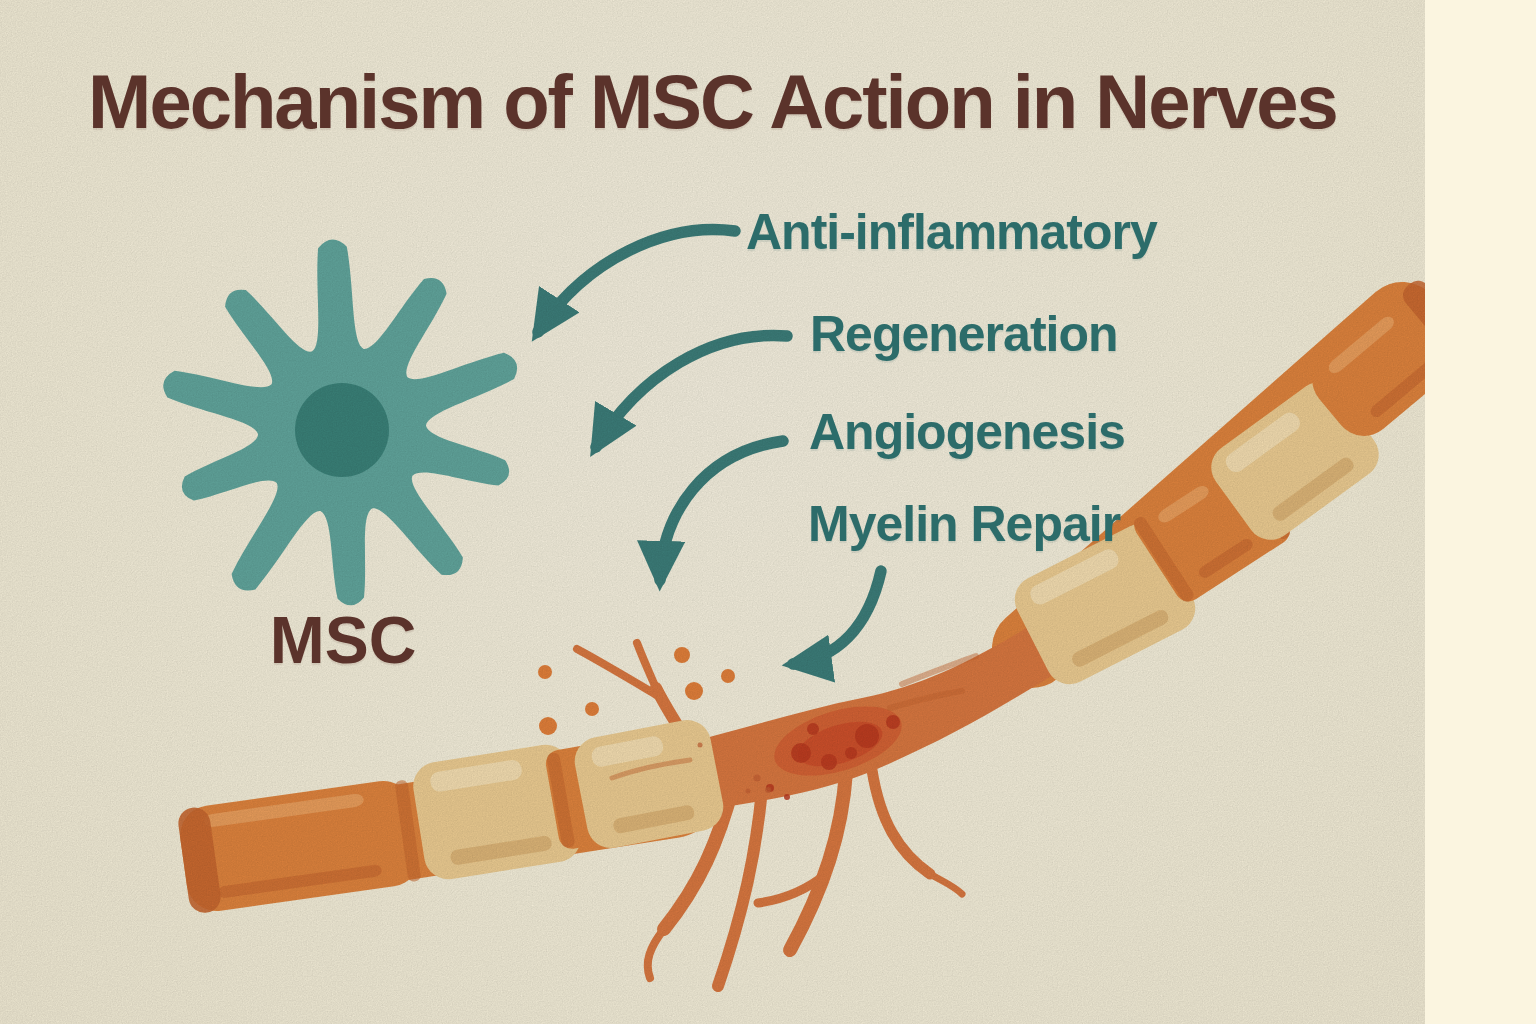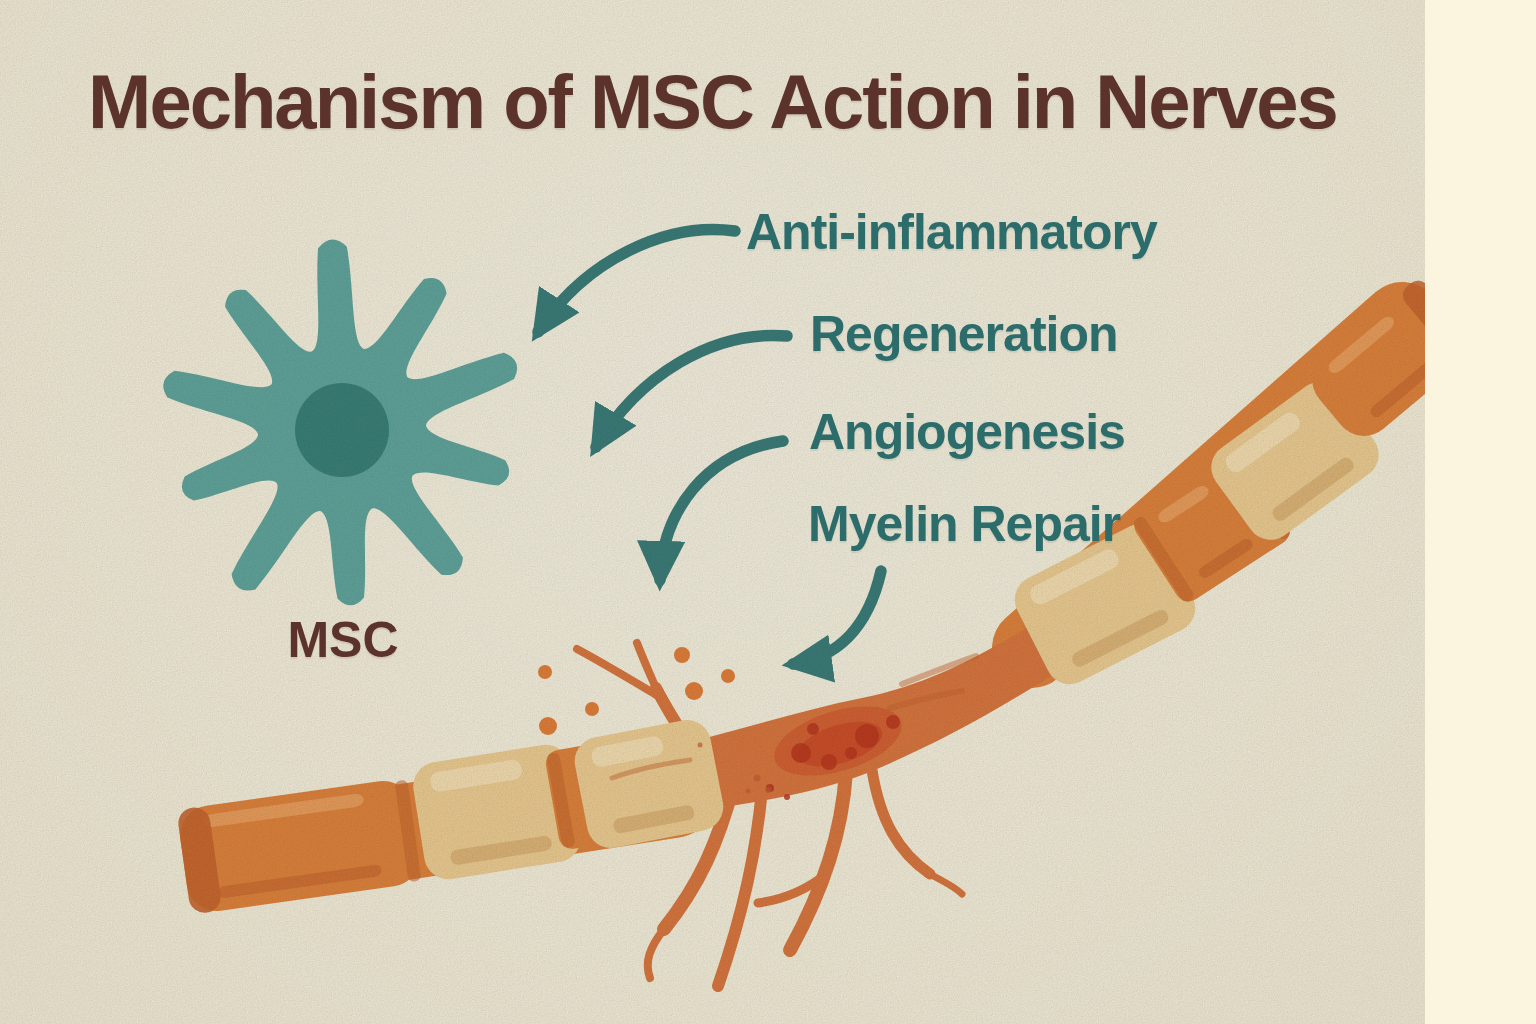--- a/index.html
+++ b/index.html
@@ -7,21 +7,21 @@
           background:radial-gradient(ellipse at 50% 38%, #FCF7E6 0%, #FBF5E0 55%, #F8F1DA 100%);
           font-family:"Liberation Sans", sans-serif;}
   svg.scene{position:absolute;left:0;top:0;}
   .title{position:absolute;left:0;right:0;top:64px;text-align:center;
          font-size:76px;font-weight:700;letter-spacing:-2px;line-height:1;
          text-shadow:0 2px 1px rgba(90,50,40,0.12);}
   .fx-label{position:absolute;transform:translateY(-50%);font-weight:700;
             font-size:50px;letter-spacing:-1px;white-space:nowrap;
             text-shadow:0 2px 1px rgba(40,90,88,0.12);}
   .msc-label{position:absolute;transform:translate(-50%,-50%);
-             font-weight:700;font-size:50px;letter-spacing:0;
+             font-weight:700;font-size:66px;letter-spacing:0;
              text-shadow:0 2px 1px rgba(90,50,40,0.12);}
 </style>
 </head>
 <body>
 
 <div class="canvas">
 
   <svg class="scene" id="scene" width="1536" height="1024" viewBox="0 0 1536 1024">
       <defs>
         <marker id="ah" markerWidth="4.6" markerHeight="4.2" refX="3.4" refY="2.1" orient="auto" markerUnits="strokeWidth">

